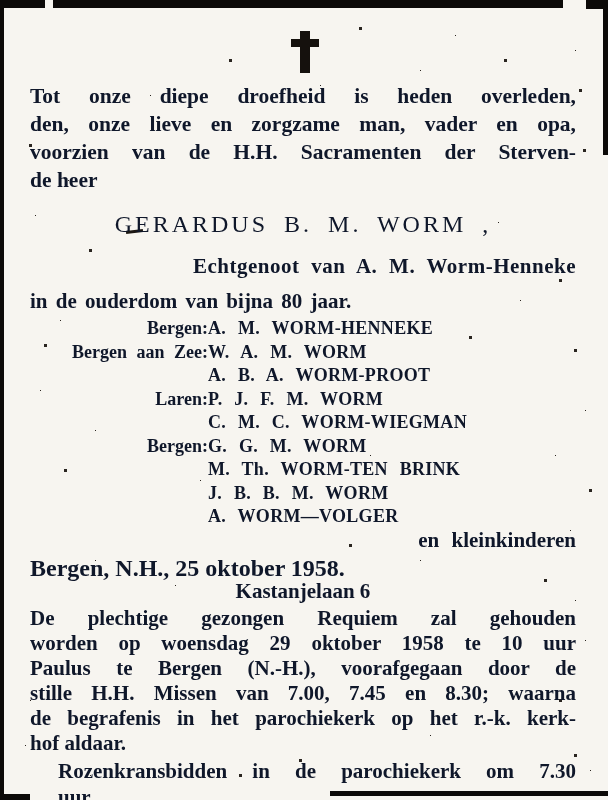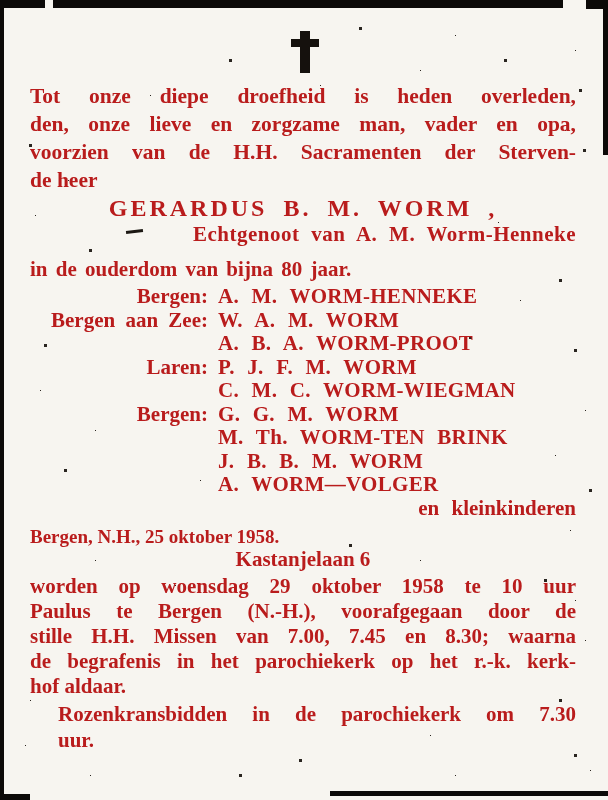--- a/index.html
+++ b/index.html
@@ -1,20 +1,20 @@
 <!DOCTYPE html>
 <html><head>
 <meta charset="utf-8">
 <style>
   html,body{margin:0;padding:0;background:#555;}
   .page{
     position:relative;width:608px;height:800px;margin:0 auto;
     background:#f7f5f0;overflow:hidden;
     font-family:"Liberation Serif","DejaVu Serif",serif;
-    color:#b91c1c;
+    color:#0f172a;
   }
   
   .bar{position:absolute;background:#0c0a08;}
   .bar-top-left{left:0;top:0;width:45px;height:8px;}
   .bar-top-main{left:53px;top:0;width:510px;height:8px;}
   .bar-top-right{left:586px;top:0;width:22px;height:9px;}
   .bar-right{left:603px;top:0;width:5px;height:155px;}
   .bar-left{left:0;top:0;width:4px;height:800px;}
   .bar-bottom-left{left:0;top:794px;width:30px;height:6px;}
   .bar-bottom-right{left:330px;top:791px;width:278px;height:5px;}
@@ -43,32 +43,32 @@
     background:#1c1813;transform:rotate(-6deg);}
   
   .cross{position:absolute;left:291px;top:31px;width:28px;height:42px;}
   .cross::before{content:"";position:absolute;left:9px;top:0;width:10px;height:42px;background:#15110d;}
   .cross::after{content:"";position:absolute;left:0;top:8px;width:28px;height:8px;background:#15110d;}
   
   .content{position:absolute;left:30px;top:0;width:546px;}
   .line{font-weight:bold;}
   .just{text-align:justify;text-align-last:justify;}
   .p1{margin-top:82px;font-size:21.5px;line-height:28px;}
-  .headline{margin:0;font-size:24px;line-height:28px;font-weight:bold;
+  .headline{margin:16px;font-size:24px;line-height:28px;font-weight:normal;
     text-align:center;letter-spacing:3px;word-spacing:7px;}
   .relation{font-size:21px;line-height:24px;font-weight:bold;
     text-align:right;letter-spacing:.5px;word-spacing:6px;font-family:Liberation Serif, serif;}
   .age{margin-top:11px;font-size:21px;line-height:24px;font-weight:bold;word-spacing:3px;}
-  .mourners{margin-top:4px;display:grid;grid-template-columns:178px 1fr;column-gap:10px;
-    font-size:21px;line-height:23.5px;font-weight:bold;}
+  .mourners{margin-top:4px;display:grid;grid-template-columns:178px 1fr;
+    font-size:18px;line-height:23.5px;font-weight:bold;}
   .mourners .place{text-align:right;word-spacing:5px;}
   .mourners .mname{text-align:left;word-spacing:7px;letter-spacing:.3px;}
   .grandchildren{font-size:21px;line-height:22px;font-weight:bold;
     text-align:right;word-spacing:7px;}
-  .placedate{margin-top:6px;font-size:19px;line-height:23px;font-weight:bold;}
+  .placedate{margin-top:6px;font-size:24px;line-height:23px;font-weight:bold;}
   .address{font-size:21px;line-height:23px;font-weight:bold;text-align:center;}
   .p2{margin-top:3px;font-size:21px;line-height:25px;}
   .p3{margin-top:2px;font-size:21px;line-height:26px;margin-left:28px;}
 </style>
 </head>
 <body>
 
 <div class="page">
 
   <div class="bar bar-top-left"></div>
@@ -118,20 +118,21 @@
       <span class="place"></span>
       <span class="mname">A. WORM—VOLGER</span>
     </div>
 
     <div class="grandchildren">en kleinkinderen</div>
 
     <div class="placedate">Bergen, N.H., 25 oktober 1958.</div>
     <div class="address">Kastanjelaan 6</div>
 
     <div class="p2">
+      <div class="line just">De plechtige gezongen Requiem zal gehouden</div>
       <div class="line just">worden op woensdag 29 oktober 1958 te 10 uur</div>
       <div class="line just">Paulus te Bergen (N.-H.), voorafgegaan door de</div>
       <div class="line just">stille H.H. Missen van 7.00, 7.45 en 8.30; waarna</div>
       <div class="line just">de begrafenis in het parochiekerk op het r.-k. kerk-</div>
       <div class="line">hof aldaar.</div>
     </div>
 
     <div class="p3">
       <div class="line just">Rozenkransbidden in de parochiekerk om 7.30</div>
       <div class="line">uur.</div>

